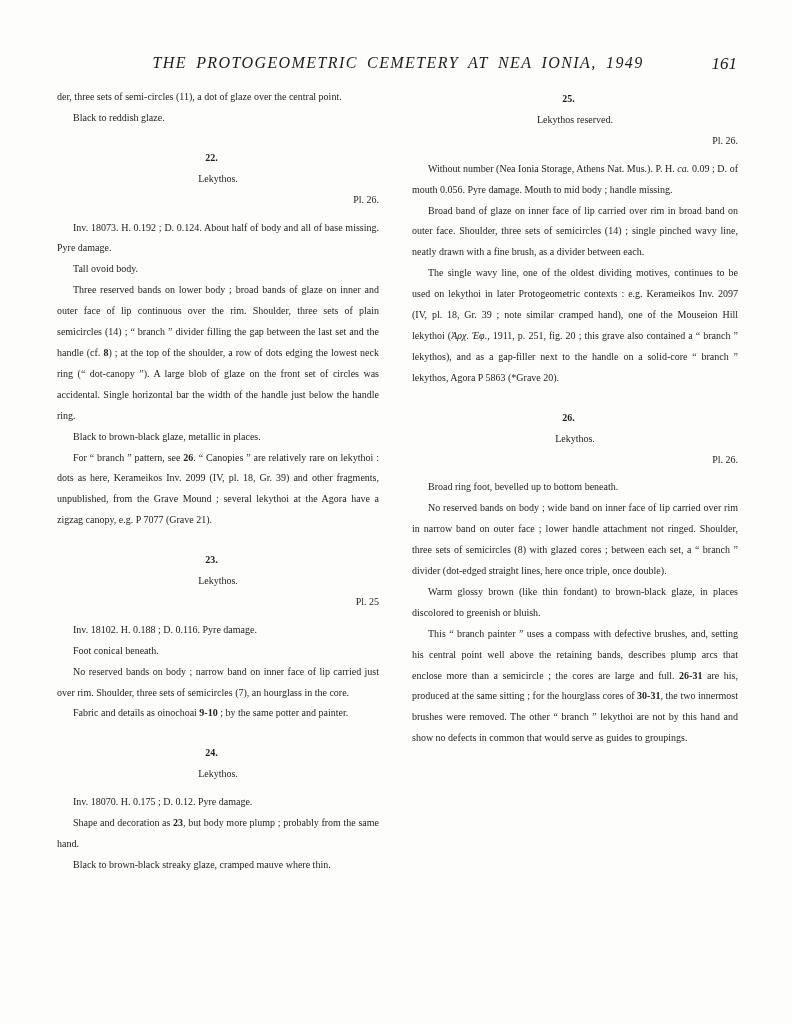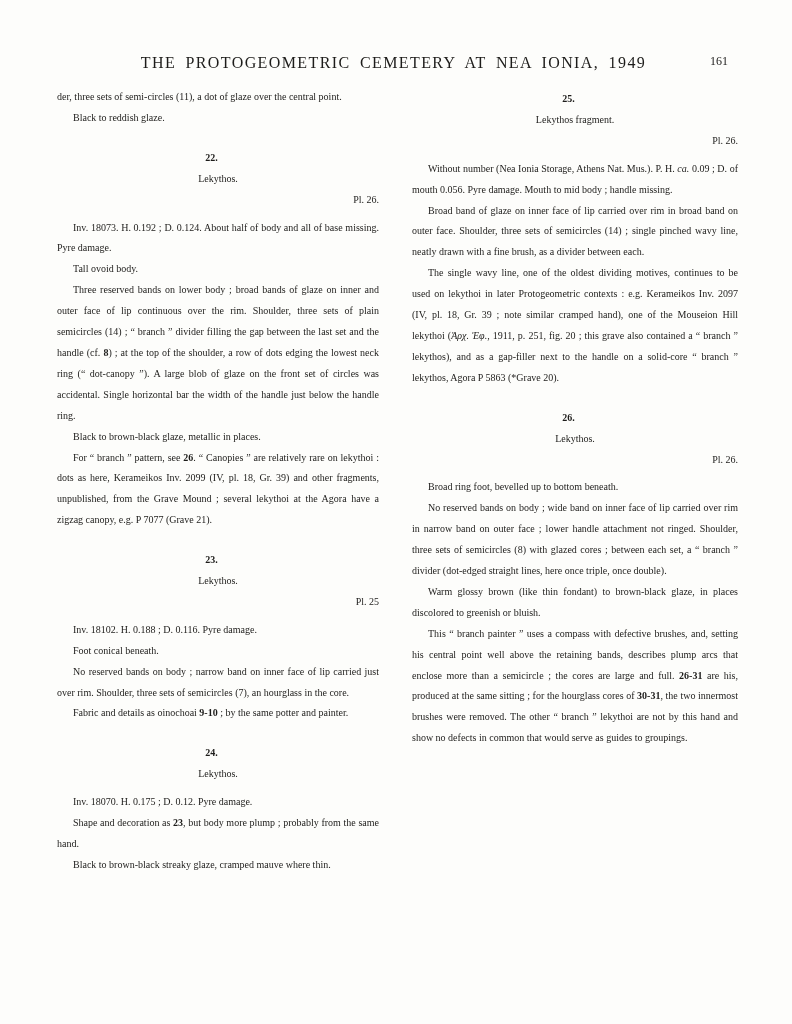--- a/index.html
+++ b/index.html
@@ -9,35 +9,36 @@
     height: 1024px;
     background: #fdfdfb;
     font-family: "Liberation Serif", "DejaVu Serif", serif;
     color: #1d1c1a;
     overflow: hidden;
   }
   .page-header {
     position: absolute;
     top: 54px;
     left: 57px;
-    right: 62px;
+    right: 53px;
     height: 22px;
+    font-style: italic;
   }
   .header-title {
     text-align: center;
     font-size: 16px;
     letter-spacing: 1.4px;
     word-spacing: 4px;
     white-space: nowrap;
   }
   .page-number {
     position: absolute;
     right: 2px;
     top: 0;
-    font-size: 12px;
+    font-size: 17px;
   }
   .column {
     position: absolute;
     top: 87px;
     width: 322px;
     font-size: 10px;
     line-height: 20.9px;
     text-align: justify;
   }
   .col-left { left: 57px; }
@@ -98,21 +99,21 @@
         </div>
         <p class="para"><span>Inv. 18070. H. 0.175&nbsp;; D. 0.12. Pyre damage.</span></p>
         <p class="para"><span>Shape and decoration as </span><b>23</b><span>, but body more plump&nbsp;; probably from the same hand.</span></p>
         <p class="para"><span>Black to brown-black streaky glaze, cramped mauve where thin.</span></p>
       </div>
     </div>
   <div class="column col-right" id="col-right">
       <div class="entry">
         <div class="entry-heading">
           <span class="entry-number">25.</span>
-          <span class="entry-title">Lekythos fragment.</span>
+          <span class="entry-title">Lekythos reserved.</span>
           <span class="entry-plate">Pl. 26.</span>
         </div>
         <p class="para"><span>Without number (Nea Ionia Storage, Athens Nat. Mus.). P. H. </span><i>ca.</i><span> 0.09&nbsp;; D. of mouth 0.056. Pyre damage. Mouth to mid body&nbsp;; handle missing.</span></p>
         <p class="para"><span>Broad band of glaze on inner face of lip carried over rim in broad band on outer face. Shoulder, three sets of semicircles (14)&nbsp;; single pinched wavy line, neatly drawn with a fine brush, as a divider between each.</span></p>
         <p class="para"><span>The single wavy line, one of the oldest dividing motives, continues to be used on lekythoi in later Protogeometric contexts&nbsp;: e.g. Kerameikos Inv. 2097 (IV, pl. 18, Gr. 39&nbsp;; note similar cramped hand), one of the Mouseion Hill lekythoi (</span><i>Ἀρχ. Ἐφ.</i><span>, 1911, p. 251, fig. 20&nbsp;; this grave also contained a “&nbsp;branch&nbsp;” lekythos), and as a gap-filler next to the handle on a solid-core “&nbsp;branch&nbsp;” lekythos, Agora P 5863 (*Grave 20).</span></p>
       </div>
       <div class="entry">
         <div class="entry-heading">
           <span class="entry-number">26.</span>
           <span class="entry-title">Lekythos.</span>

